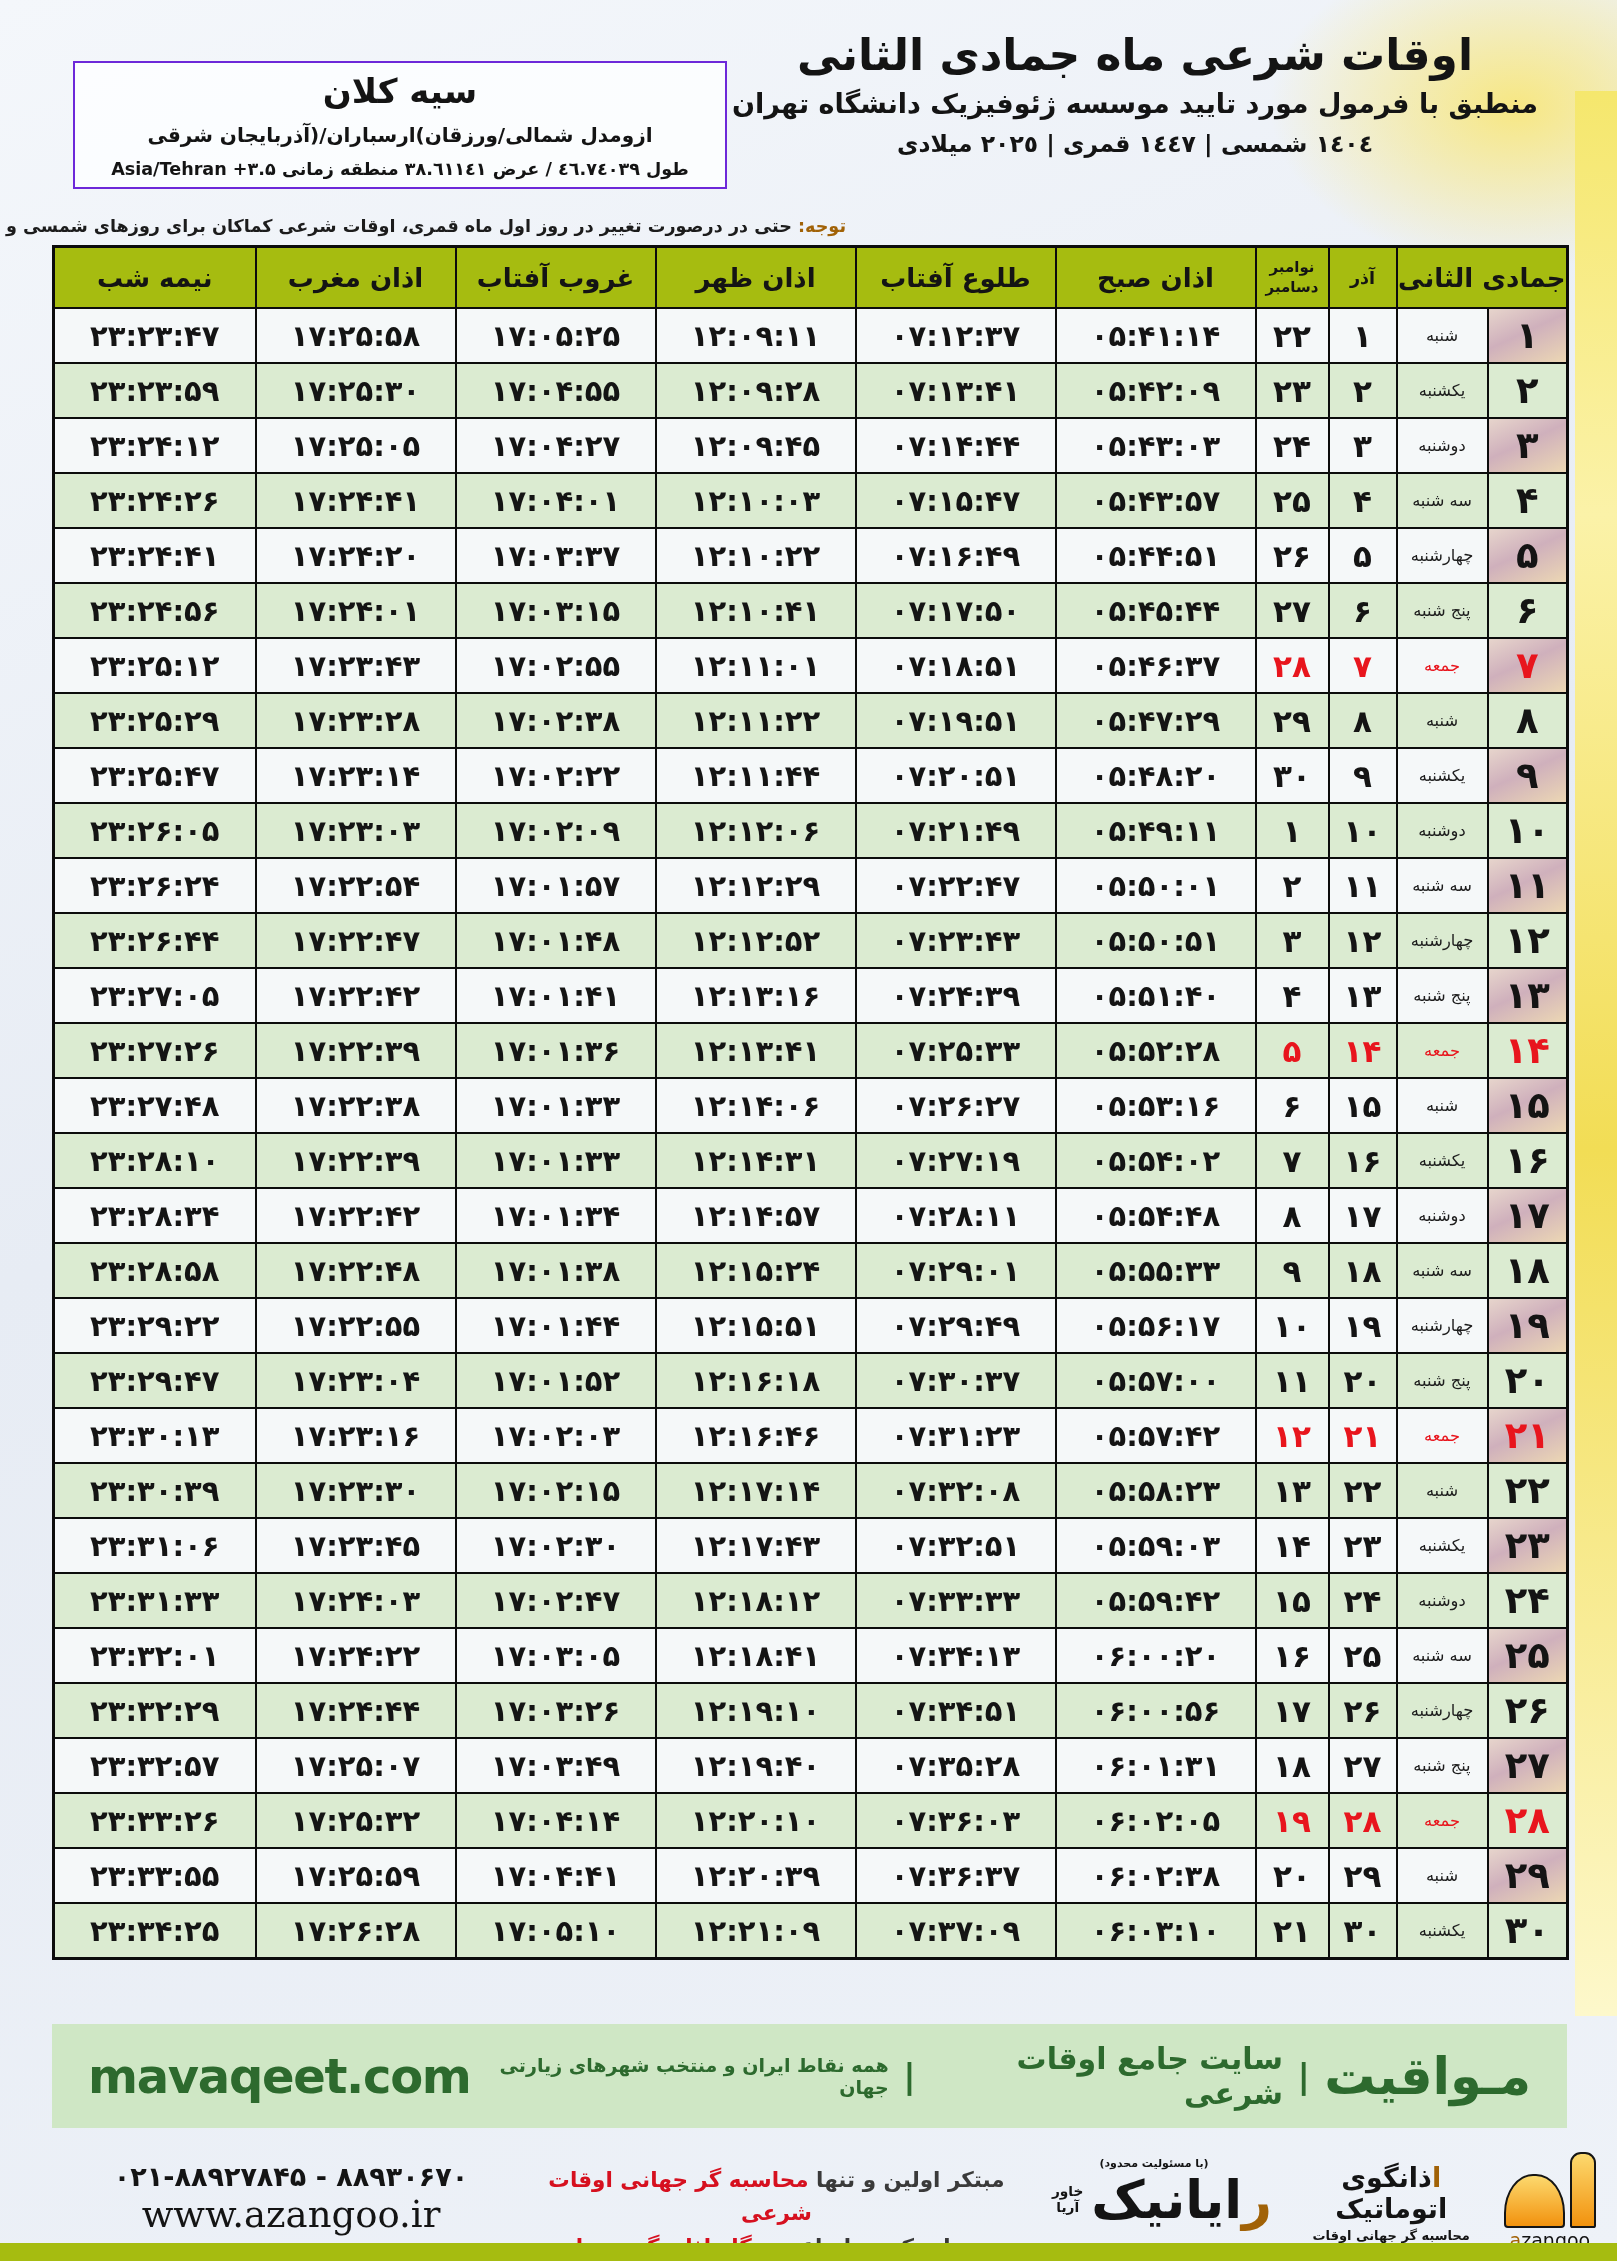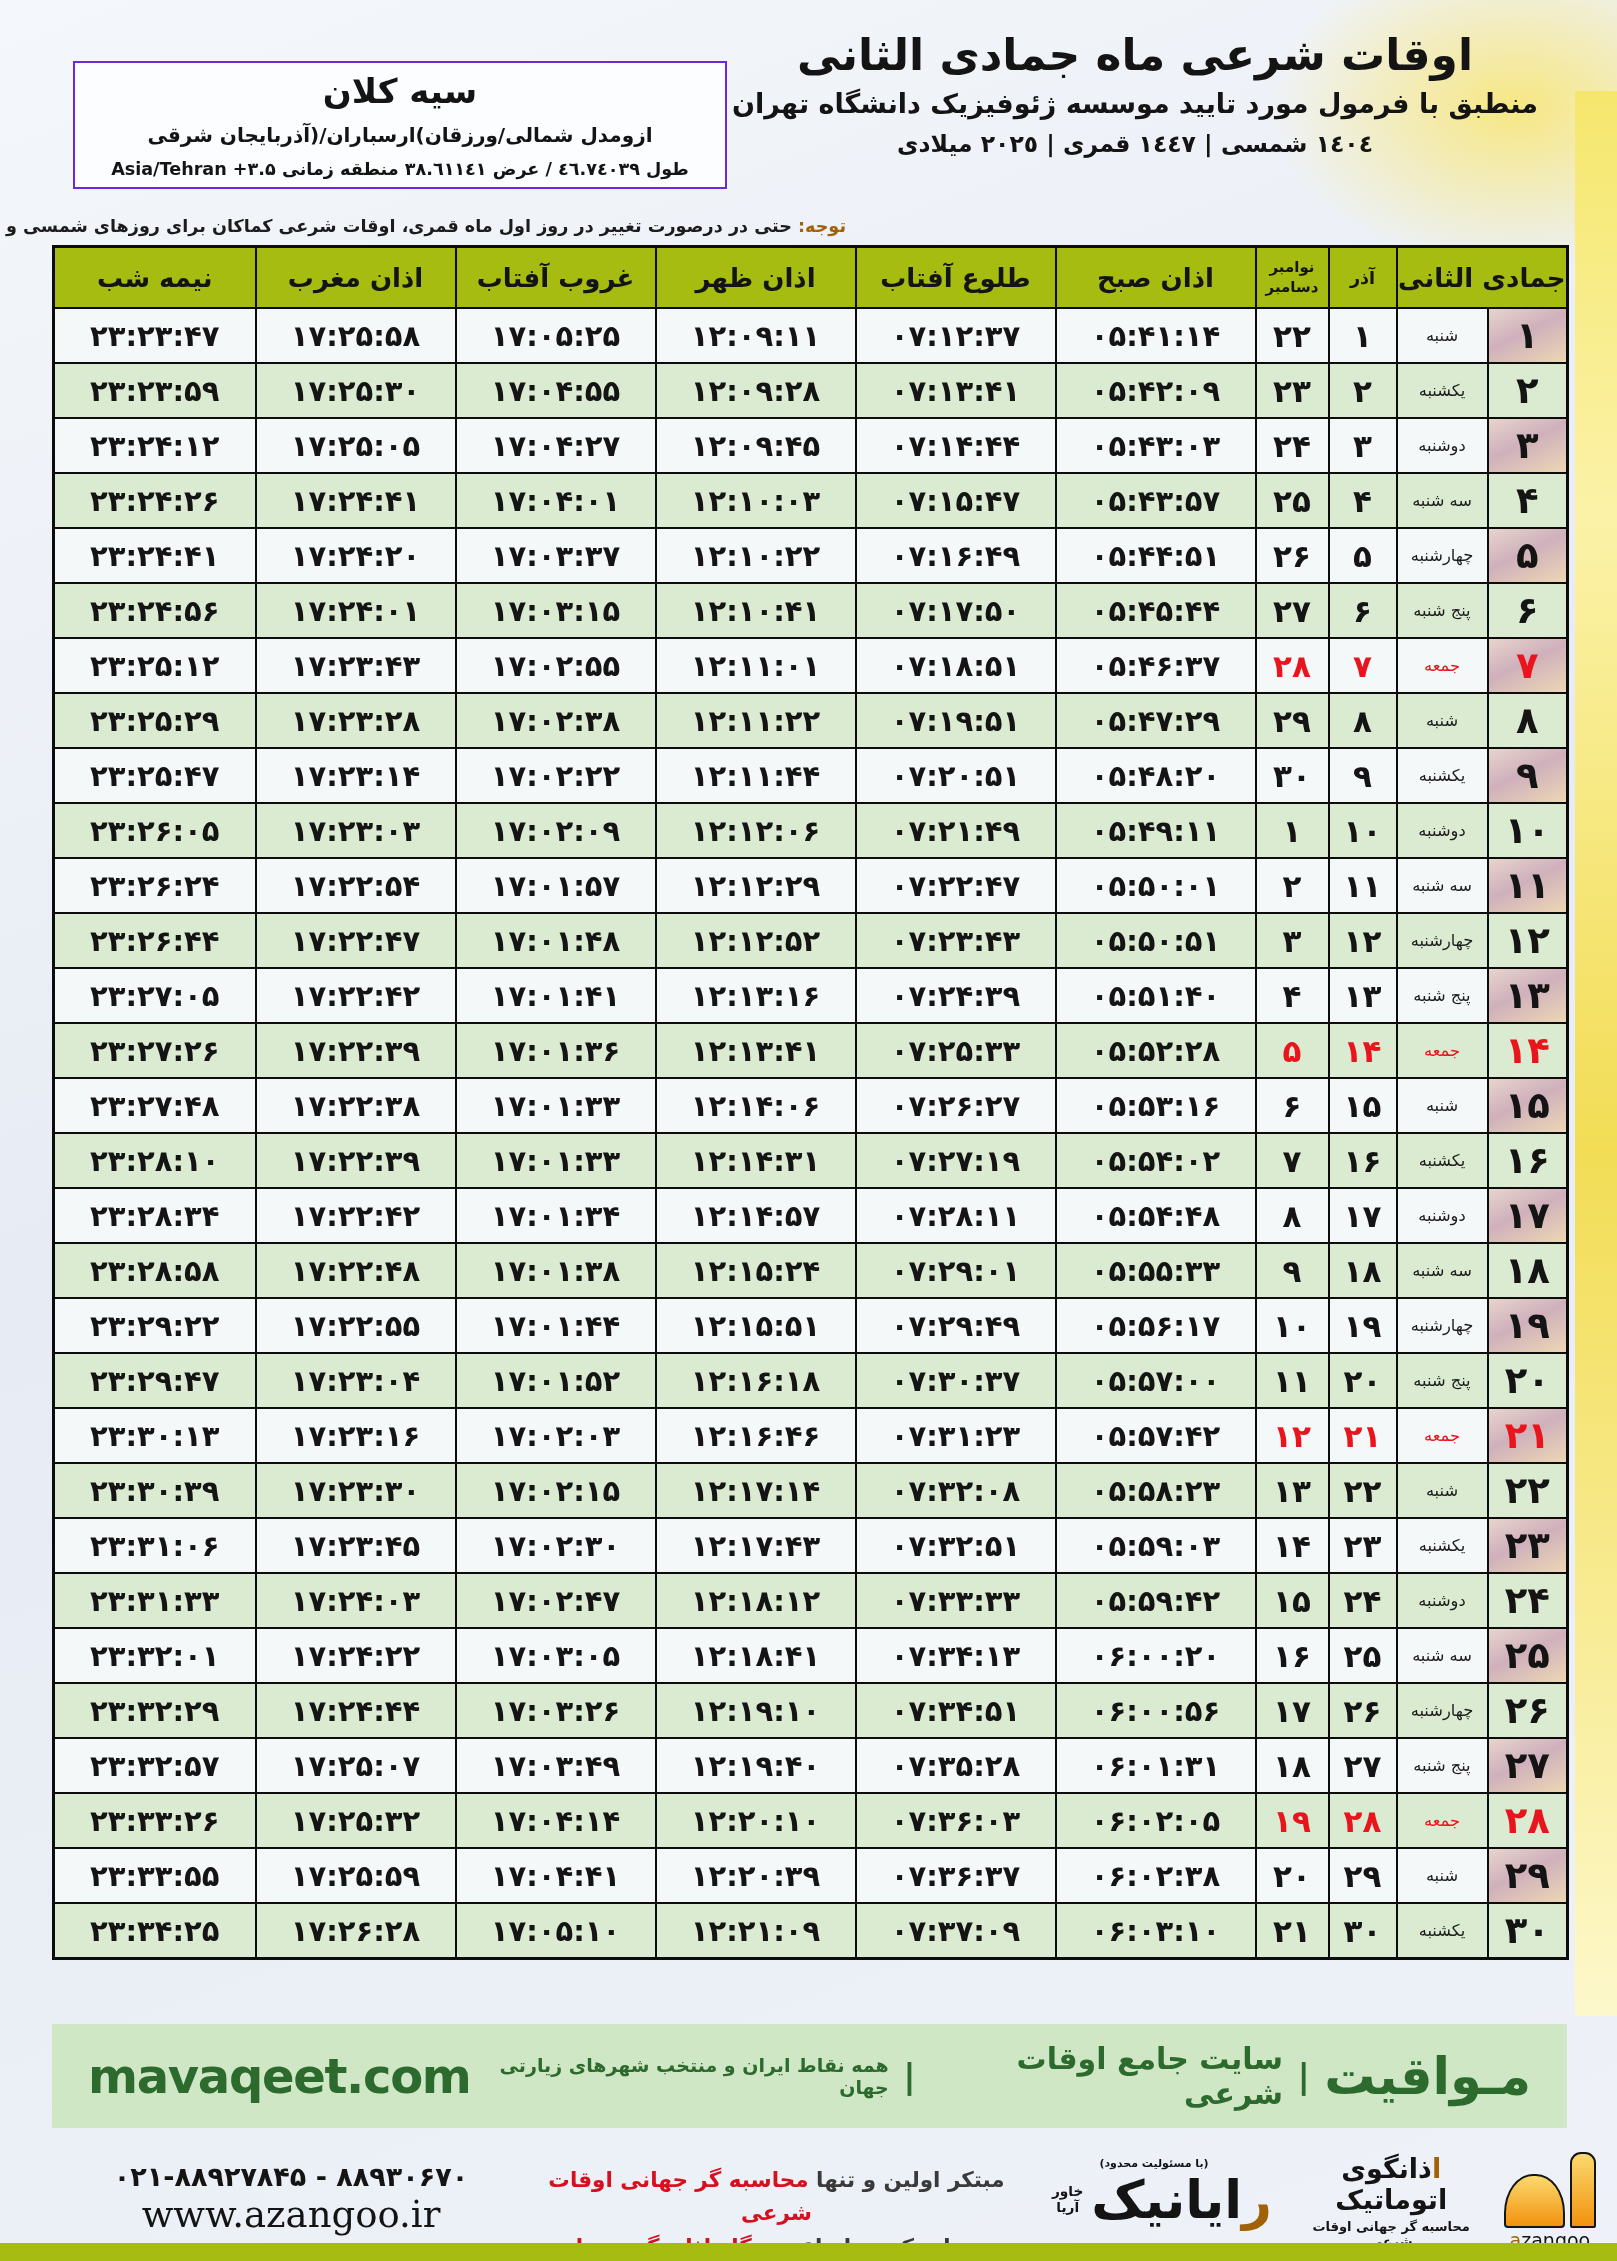--- a/index.html
+++ b/index.html
@@ -63,21 +63,21 @@
   .azangoo{position:absolute;left:1289px;top:2152px;width:307px;direction:rtl;display:flex;
     align-items:flex-start;gap:10.4px;}
   .az-icon-wrap{display:flex;flex-direction:column;align-items:center;}
   .az-icon{display:flex;align-items:flex-end;gap:5.2px;direction:ltr;}
   .az-dome{width:57px;height:50px;border:2.6px solid #151515;
     background:linear-gradient(180deg,#fcd96e,#f2920e);
     border-radius:29px 29px 3.9px 3.9px / 39px 39px 3.9px 3.9px;}
   .az-minaret{width:22px;height:72px;border:2.6px solid #151515;
     background:linear-gradient(180deg,#fcd96e,#f2920e);border-radius:11px 11px 2.6px 2.6px;}
   .az-latin{font-size:19px;font-weight:normal;direction:ltr;margin-top:1.3px;}
-  .az-text{text-align:center;margin-top:1px;}
+  .az-text{text-align:center;margin-top:10px;}
   .az-name{font-size:27px;font-weight:bold;}
   .az-tag{font-size:13px;font-weight:bold;margin-top:3.9px;}
   .bottom-strip{position:absolute;left:0;bottom:0;width:1618px;height:17.6px;background:#a6bc10;}
 </style>
 </head>
 <body>
 
 <div class="corner-glow"></div>
 <div class="band-right"></div>
 

